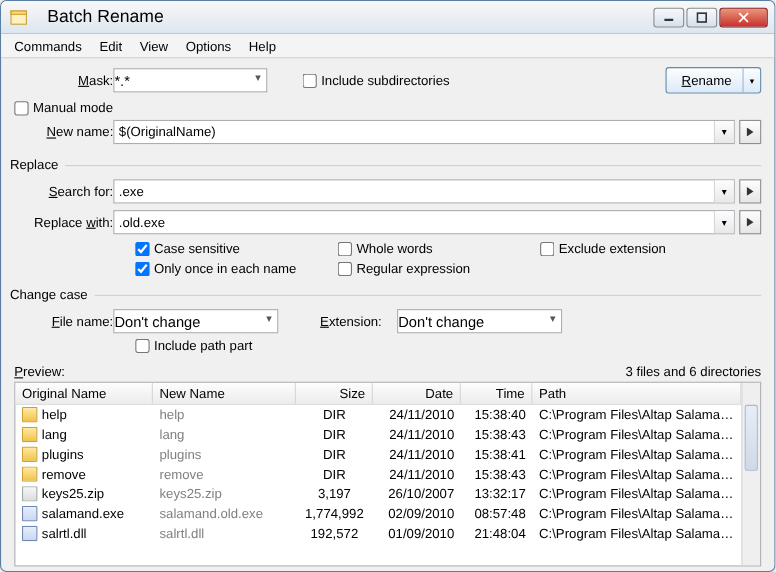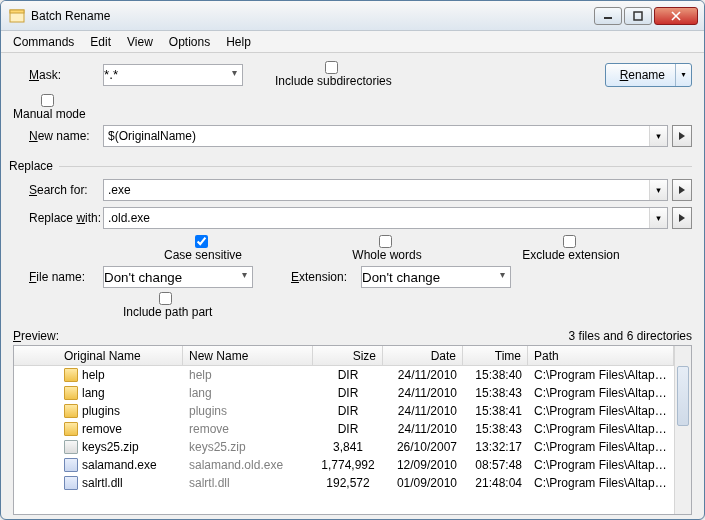--- a/index.html
+++ b/index.html
@@ -29,21 +29,21 @@
     background: linear-gradient(to bottom, #f8f8f8, #dde6ef);
     display: flex;
     align-items: center;
     padding: 0 6px 0 8px;
     border-bottom: 1px solid #c0c8d0;
   }
   .titlebar .app-icon {
     width: 16px; height: 16px;
     margin-right: 6px;
   }
-  .titlebar .title { flex: 1; font-size: 12px; color: #000; }
+  .titlebar .title { flex: 1; font-size: 16px; color: #000; margin-left: 12px; }
   .winbtns { display: flex; gap: 2px; }
   .winbtn {
     width: 28px; height: 18px;
     border: 1px solid #8a8a8a;
     border-radius: 3px;
     display: flex; align-items: center; justify-content: center;
     background: linear-gradient(to bottom, #f6f9fc, #d6e1ec);
     font-size: 10px;
     cursor: pointer;
   }
@@ -72,39 +72,39 @@
     padding: 8px 12px 4px 12px;
     overflow: hidden;
   }
   .row {
     display: flex;
     align-items: center;
     margin-bottom: 6px;
   }
   .label-col {
     width: 90px;
-    text-align: left;
+    text-align: right;
   }
   .label-col-indent { padding-left: 16px; }
   .field-col { flex: 1; display: flex; align-items: center; gap: 4px; }
   .underline { text-decoration: underline; }
   .small-btn {
     width: 20px; height: 22px;
     border: 1px solid #8e8e8e;
     background: linear-gradient(to bottom, #fdfdfd, #e6e6e6);
     display: inline-flex; align-items: center; justify-content: center;
     cursor: pointer;
     font-size: 10px;
   }
   input[type=checkbox] {
     width: 13px; height: 13px;
     margin: 0 4px 0 0;
     vertical-align: middle;
   }
-  .cb-label { display: inline-flex; align-items: center; margin-right: 24px; cursor: pointer; flex-direction: column; }
+  .cb-label { display: inline-flex; align-items: center; margin-right: 24px; cursor: pointer; }
   .btn-rename {
     height: 24px;
     border: 1px solid #5f8cb0;
     border-radius: 3px;
     background: linear-gradient(to bottom, #fdfdfd, #dbeaf9);
     padding: 0 0 0 14px;
     display: inline-flex;
     align-items: center;
     cursor: pointer;
   }
@@ -173,21 +173,21 @@
     display: flex;
     height: 18px;
     align-items: center;
     white-space: nowrap;
   }
   .gc {
     padding: 0 6px;
     overflow: hidden;
     text-overflow: ellipsis;
   }
-  .col-orig { width: 125px; margin-left: 44px; }
+  .col-orig { width: 125px; }
   .col-new  { width: 130px; color: #808080; }
   .col-new-h { width: 130px; }
   .col-size { width: 70px; text-align: center; }
   .col-size-h { width: 70px; text-align: right; justify-content: flex-end; }
   .col-date { width: 80px; text-align: right; }
   .col-date-h { width: 80px; text-align: right; justify-content: flex-end; }
   .col-time { width: 65px; text-align: right; }
   .col-time-h { width: 65px; text-align: right; justify-content: flex-end; }
   .col-path { flex: 1; }
   .file-icon {
@@ -371,21 +371,35 @@
       </label>
       <label class="cb-label cbcol">
         <input type="checkbox" style="">
         <span>Whole words</span>
       </label>
       <label class="cb-label cbcol">
         <input type="checkbox" style="">
         <span>Exclude extension</span>
       </label>
     </div>
-
+    <div class="checkbox-row">
+      <label class="cb-label cbcol">
+        <input type="checkbox" checked="" style="">
+        <span>Only once in each name</span>
+      </label>
+      <label class="cb-label cbcol">
+        <input type="checkbox" style="">
+        <span>Regular expression</span>
+      </label>
+    </div>
+
+    <div class="section-header">
+      <span>Change case</span>
+        <span class="line"></span>
+    </div>
 
     <div class="row">
       <div class="label-col label-col-indent"><span class="underline">F</span>ile name:</div>
       <div class="field-col">
         <span class="select-look" style="width:150px">
           <select>
             <option>Don't change</option>
           </select>
         </span>
         <span style="width:30px"></span>
@@ -449,30 +463,30 @@
               <div class="gc col-orig"><span class="file-icon folder-icon"></span><span>remove</span></div>
               <div class="gc col-new">remove</div>
               <div class="gc col-size">DIR</div>
               <div class="gc col-date">24/11/2010</div>
               <div class="gc col-time">15:38:43</div>
               <div class="gc col-path">C:\Program Files\Altap Salamander</div>
             </div>
             <div class="grid-row">
               <div class="gc col-orig"><span class="file-icon zip-icon"></span><span>keys25.zip</span></div>
               <div class="gc col-new">keys25.zip</div>
-              <div class="gc col-size">3,841</div>
+              <div class="gc col-size">3,197</div>
               <div class="gc col-date">26/10/2007</div>
               <div class="gc col-time">13:32:17</div>
               <div class="gc col-path">C:\Program Files\Altap Salamander</div>
             </div>
             <div class="grid-row">
               <div class="gc col-orig"><span class="file-icon exe-icon"></span><span>salamand.exe</span></div>
               <div class="gc col-new">salamand.old.exe</div>
               <div class="gc col-size">1,774,992</div>
-              <div class="gc col-date">12/09/2010</div>
+              <div class="gc col-date">02/09/2010</div>
               <div class="gc col-time">08:57:48</div>
               <div class="gc col-path">C:\Program Files\Altap Salamander</div>
             </div>
             <div class="grid-row">
               <div class="gc col-orig"><span class="file-icon exe-icon"></span><span>salrtl.dll</span></div>
               <div class="gc col-new">salrtl.dll</div>
               <div class="gc col-size">192,572</div>
               <div class="gc col-date">01/09/2010</div>
               <div class="gc col-time">21:48:04</div>
               <div class="gc col-path">C:\Program Files\Altap Salamander</div>

